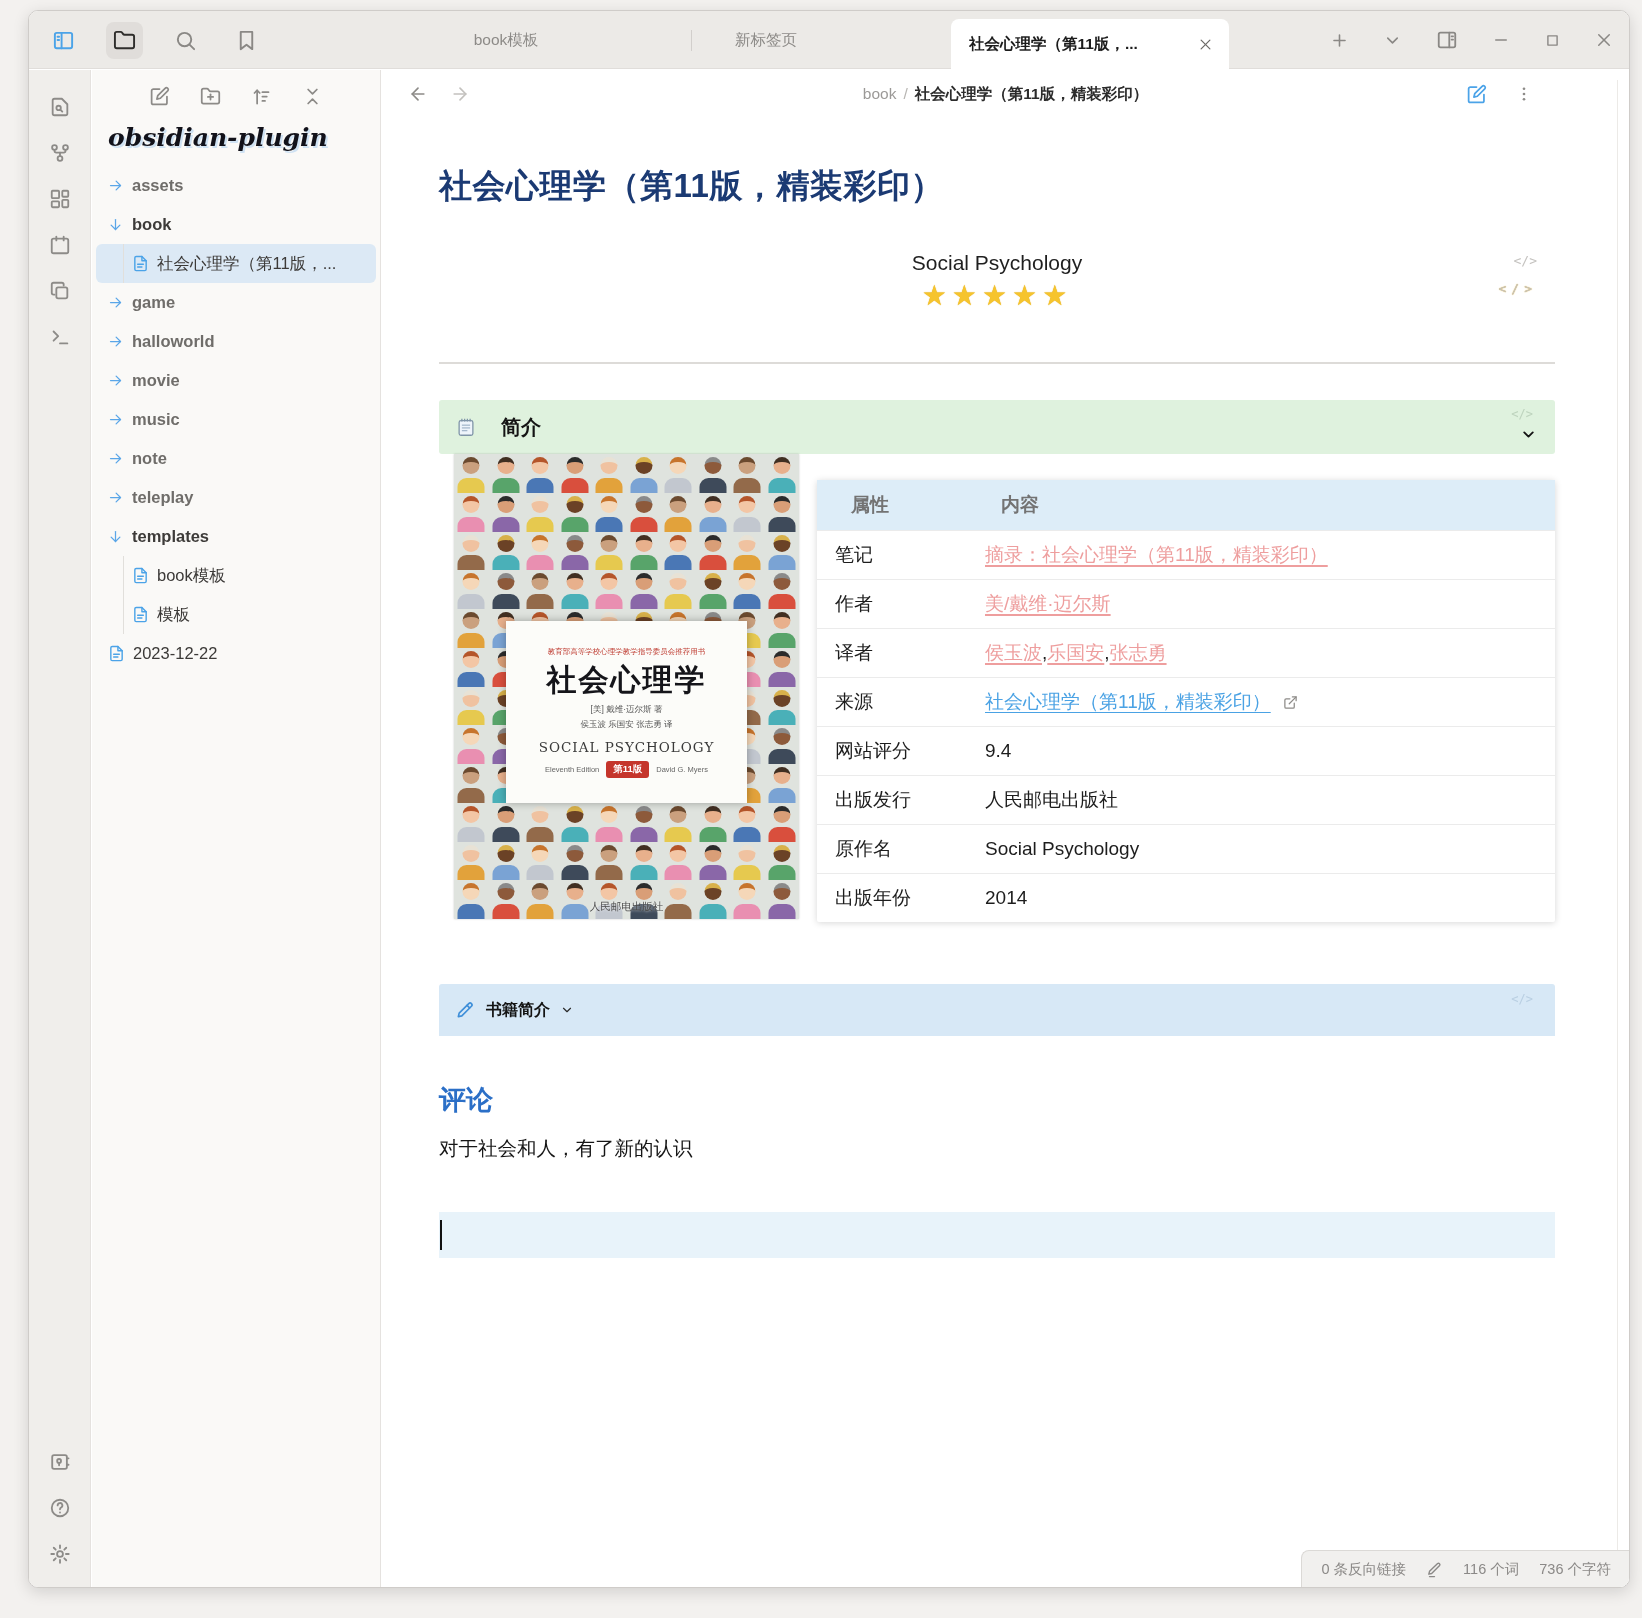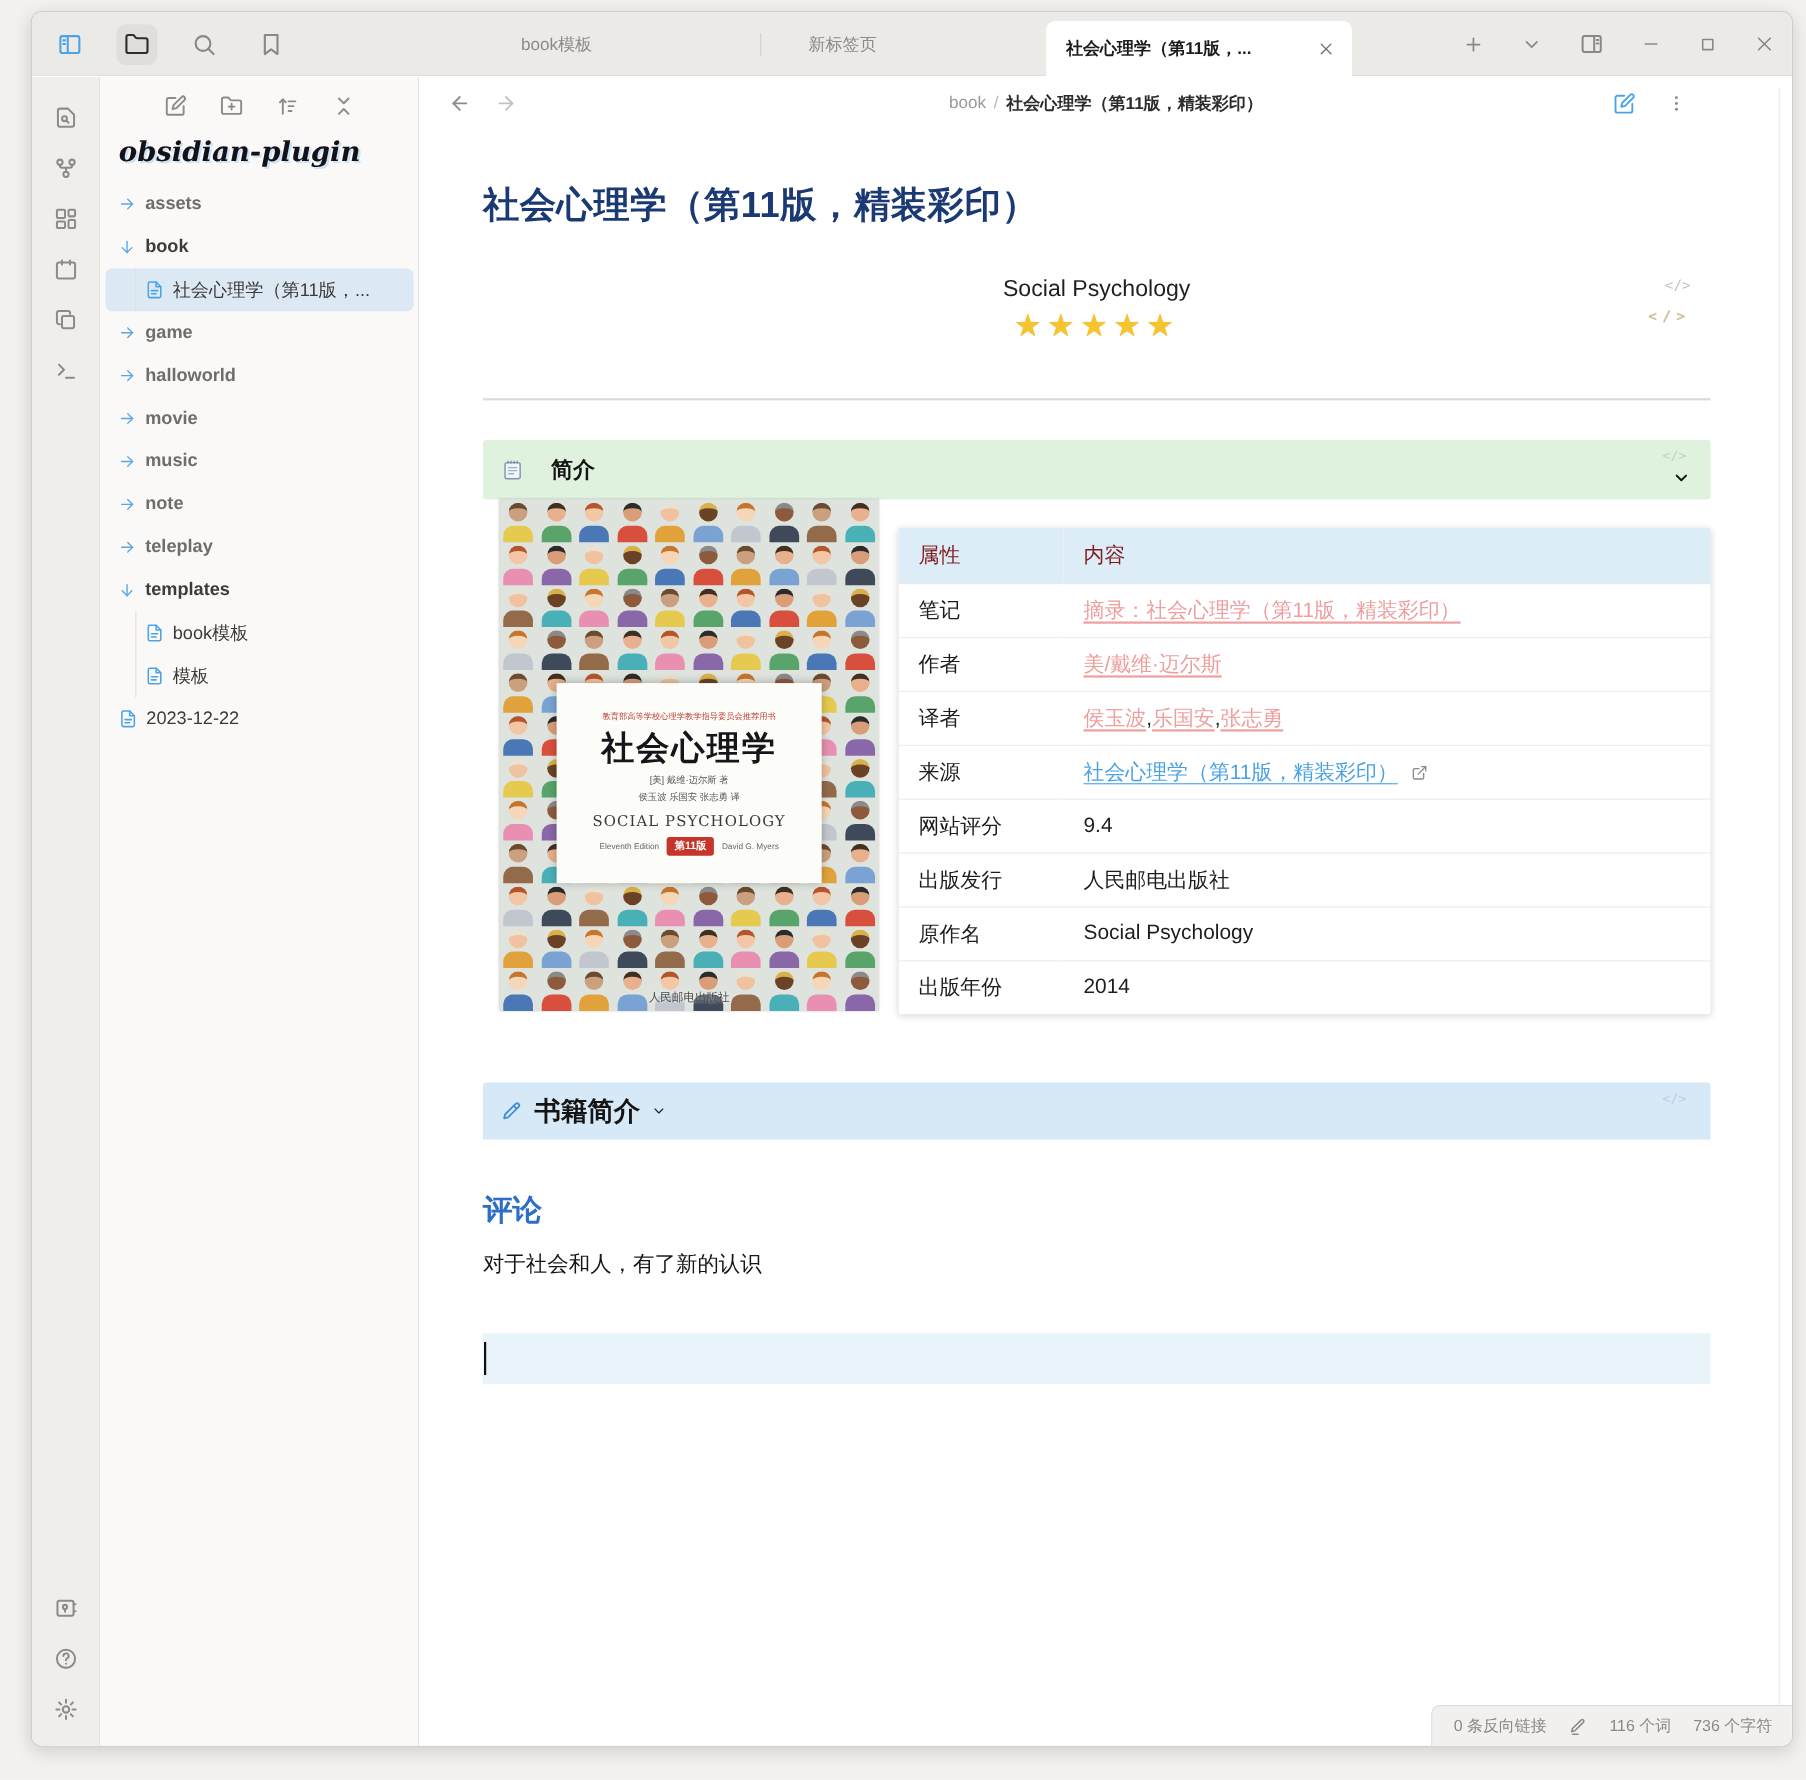--- a/index.html
+++ b/index.html
@@ -104,31 +104,31 @@
   .cc-title { font-size:30px; font-weight:700; color:#15151a; letter-spacing:2px; }
   .cc-authors { font-size:8.5px; color:#555; }
   .cc-en { margin-top:5px; font-family:"DejaVu Serif","Liberation Serif",serif; font-size:13.5px; color:#3a3a3a; letter-spacing:1px; }
   .cc-row { display:flex; align-items:center; gap:7px; margin-top:3px; }
   .cc-small { font-size:7.5px; color:#666; }
   .cc-badge { background:#c5352b; color:#fff; font-size:9.5px; font-weight:700; padding:2px 7px; border-radius:3px; }
   .cover-publisher { position:absolute; bottom:5px; width:100%; text-align:center; font-size:10.5px; color:#4a4a4a; text-shadow:0 0 3px rgba(255,255,255,.9); }
 
   .table-wrap { flex:1; margin-left:18px; margin-top:26px; box-shadow:0 1px 7px rgba(0,0,0,.16); border-radius:2px; background:#fff; }
   table.info { width:100%; border-collapse:collapse; font-size:19px; }
-  table.info th { background:#ddedf8; text-align:left; font-weight:400; padding:12px 18px; color:#7f1d1d; }
+  table.info th { background:#ddedf8; text-align:left; font-weight:700; padding:12px 34px; color:#737373; }
   table.info th:first-child { width:150px; }
   table.info td { padding:11px 18px; border-top:1px solid #ebebeb; color:#1d1d1d; }
   a.ilink { color:#ee9e9e; text-decoration:underline; text-underline-offset:4px; text-decoration-thickness:1.5px; cursor:pointer; }
   a.elink { color:#4aa2e4; text-decoration:underline; text-underline-offset:4px; cursor:pointer; }
   .ext-ic { display:inline-block; vertical-align:-2px; margin-left:7px; color:#8d8b88; }
   .sep { color:#1d1d1d; }
 
   .callout-blue { margin-top:62px; }
   .cb-header { position:relative; height:52px; background:#d7e8f6; border-radius:3px 3px 0 0; display:flex; align-items:center; padding-left:16px; }
-  .cb-header .c-label { font-size:24px; font-weight:700; color:#141414; margin-left:11px; }
+  .cb-header .c-label { font-size:16px; font-weight:700; color:#141414; margin-left:11px; }
   .cb-chevron { color:#2b2b2b; margin-left:10px; }
   .cb-code { position:absolute; right:22px; top:8px; font-family:"DejaVu Sans Mono","Liberation Mono",monospace; font-size:12px; color:#b9cfe2; }
   .cb-body { background:#fff; border-left:3px solid #cfe4f4; border-bottom:4px solid #bdbdbd; padding:26px 20px 30px 18px; font-size:19.5px; line-height:1.85; color:#161616; }
 
   h2.comments { margin:46px 0 0 0; font-size:27px; font-weight:700; color:#2b6fc7; }
   .comment-text { margin-top:17px; font-size:19.5px; color:#161616; }
   .active-line { position:relative; margin-top:50px; height:46px; background:#e8f3fa; }
   .caret { position:absolute; left:1px; top:8px; width:2px; height:30px; background:#111; }
 
   

